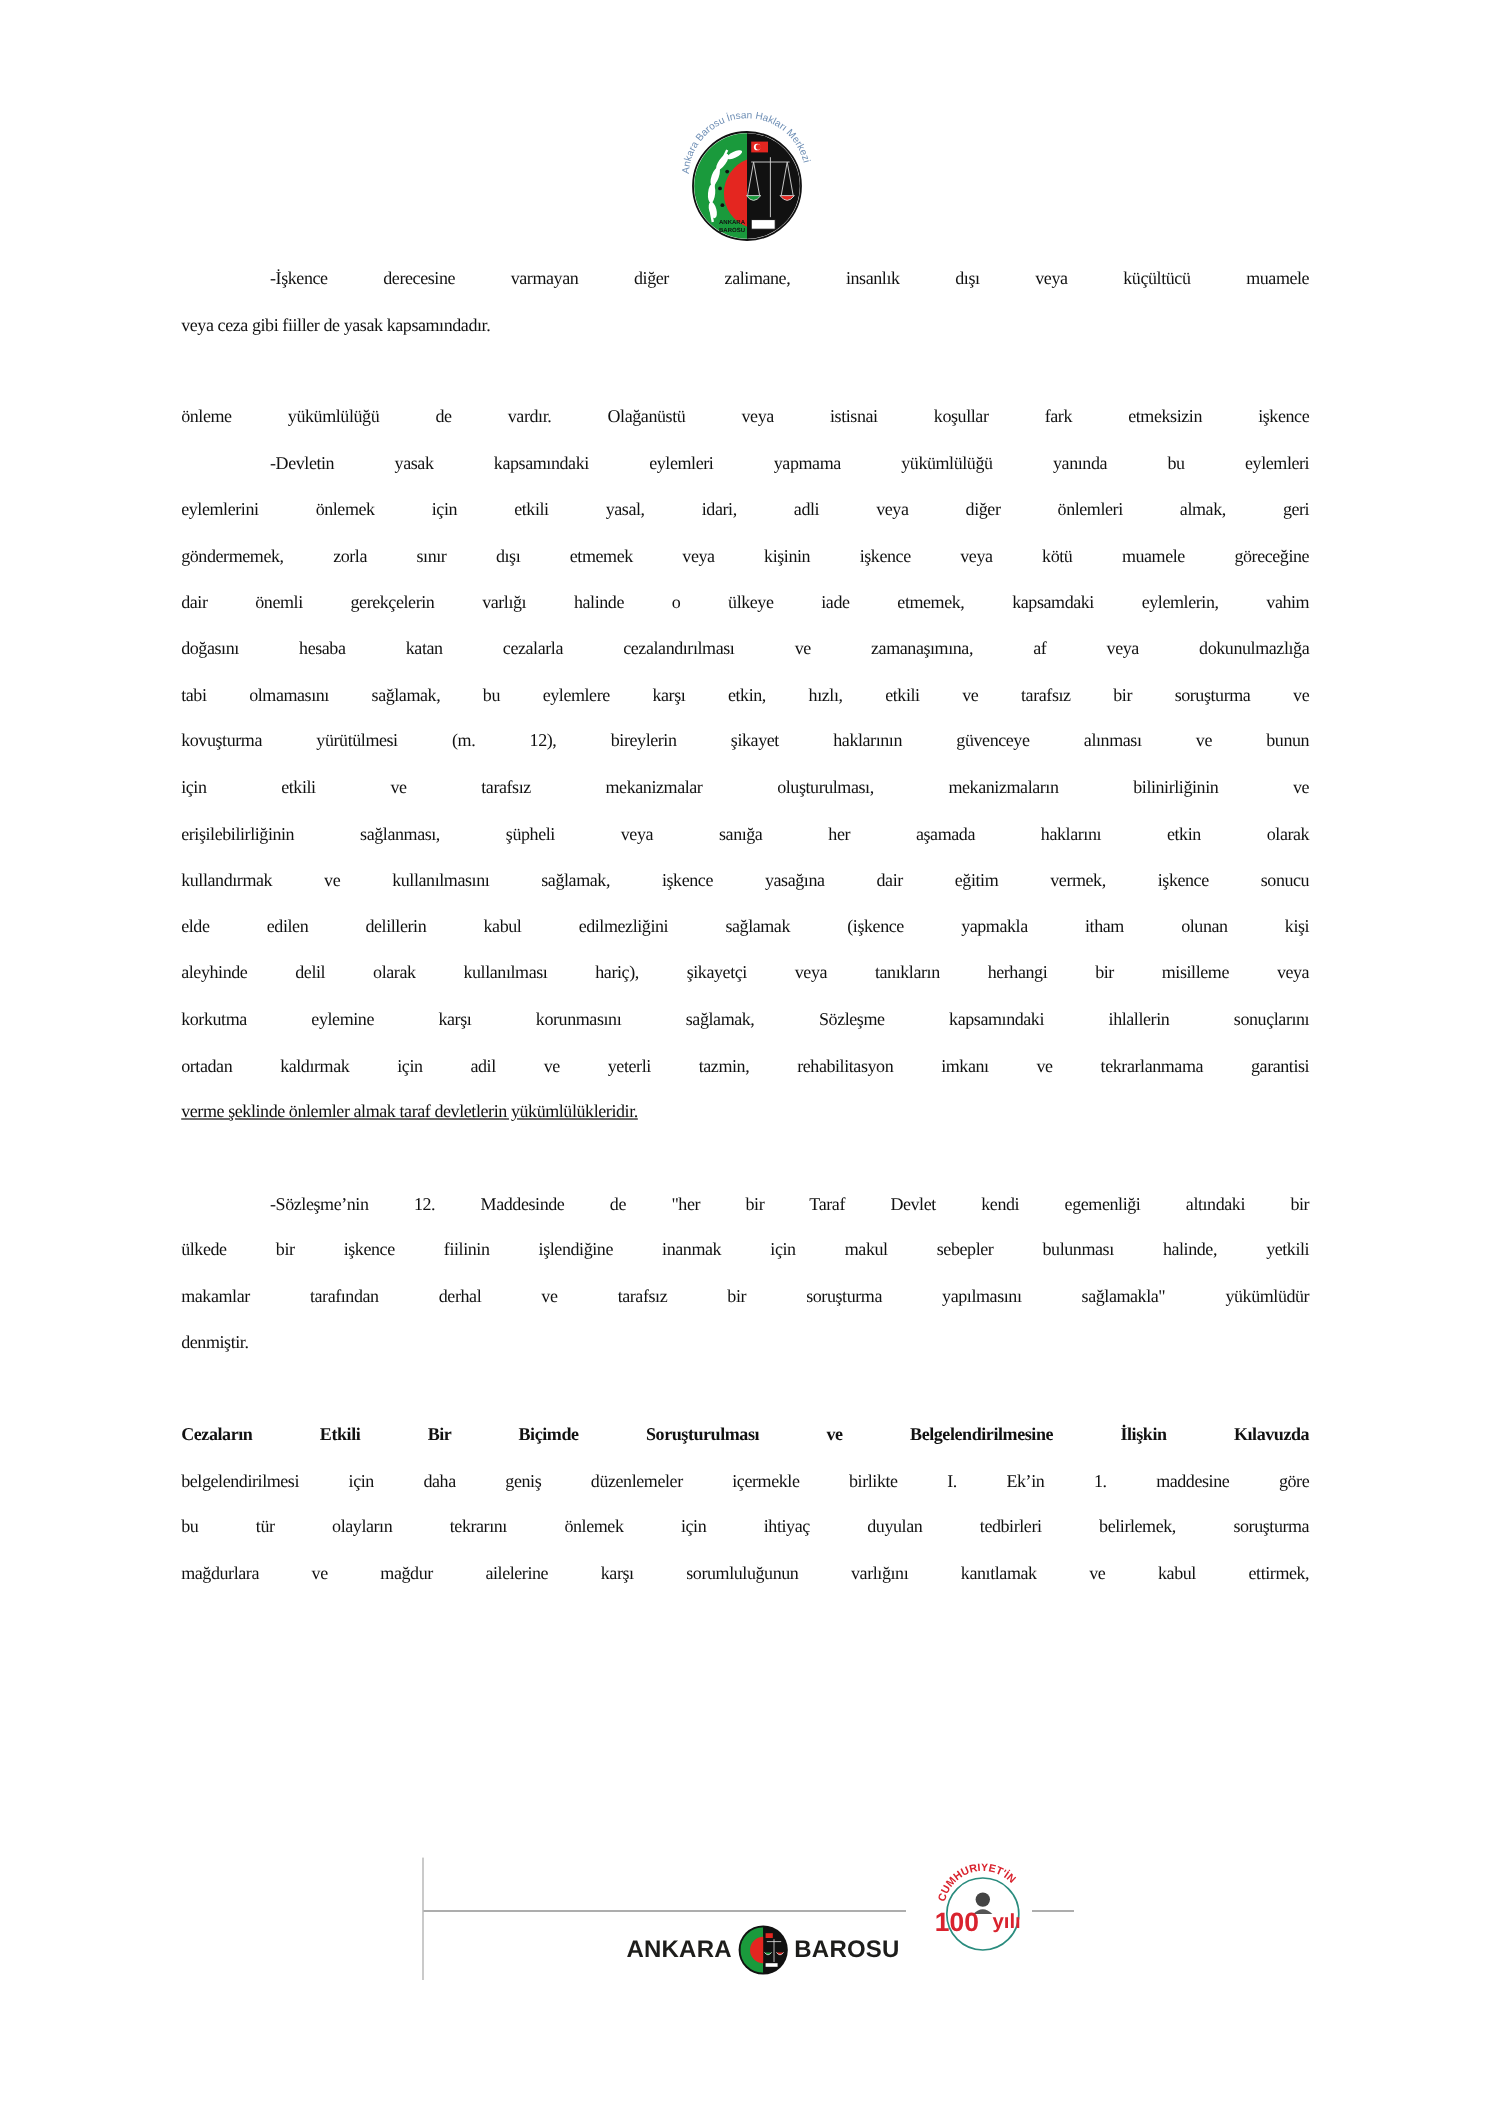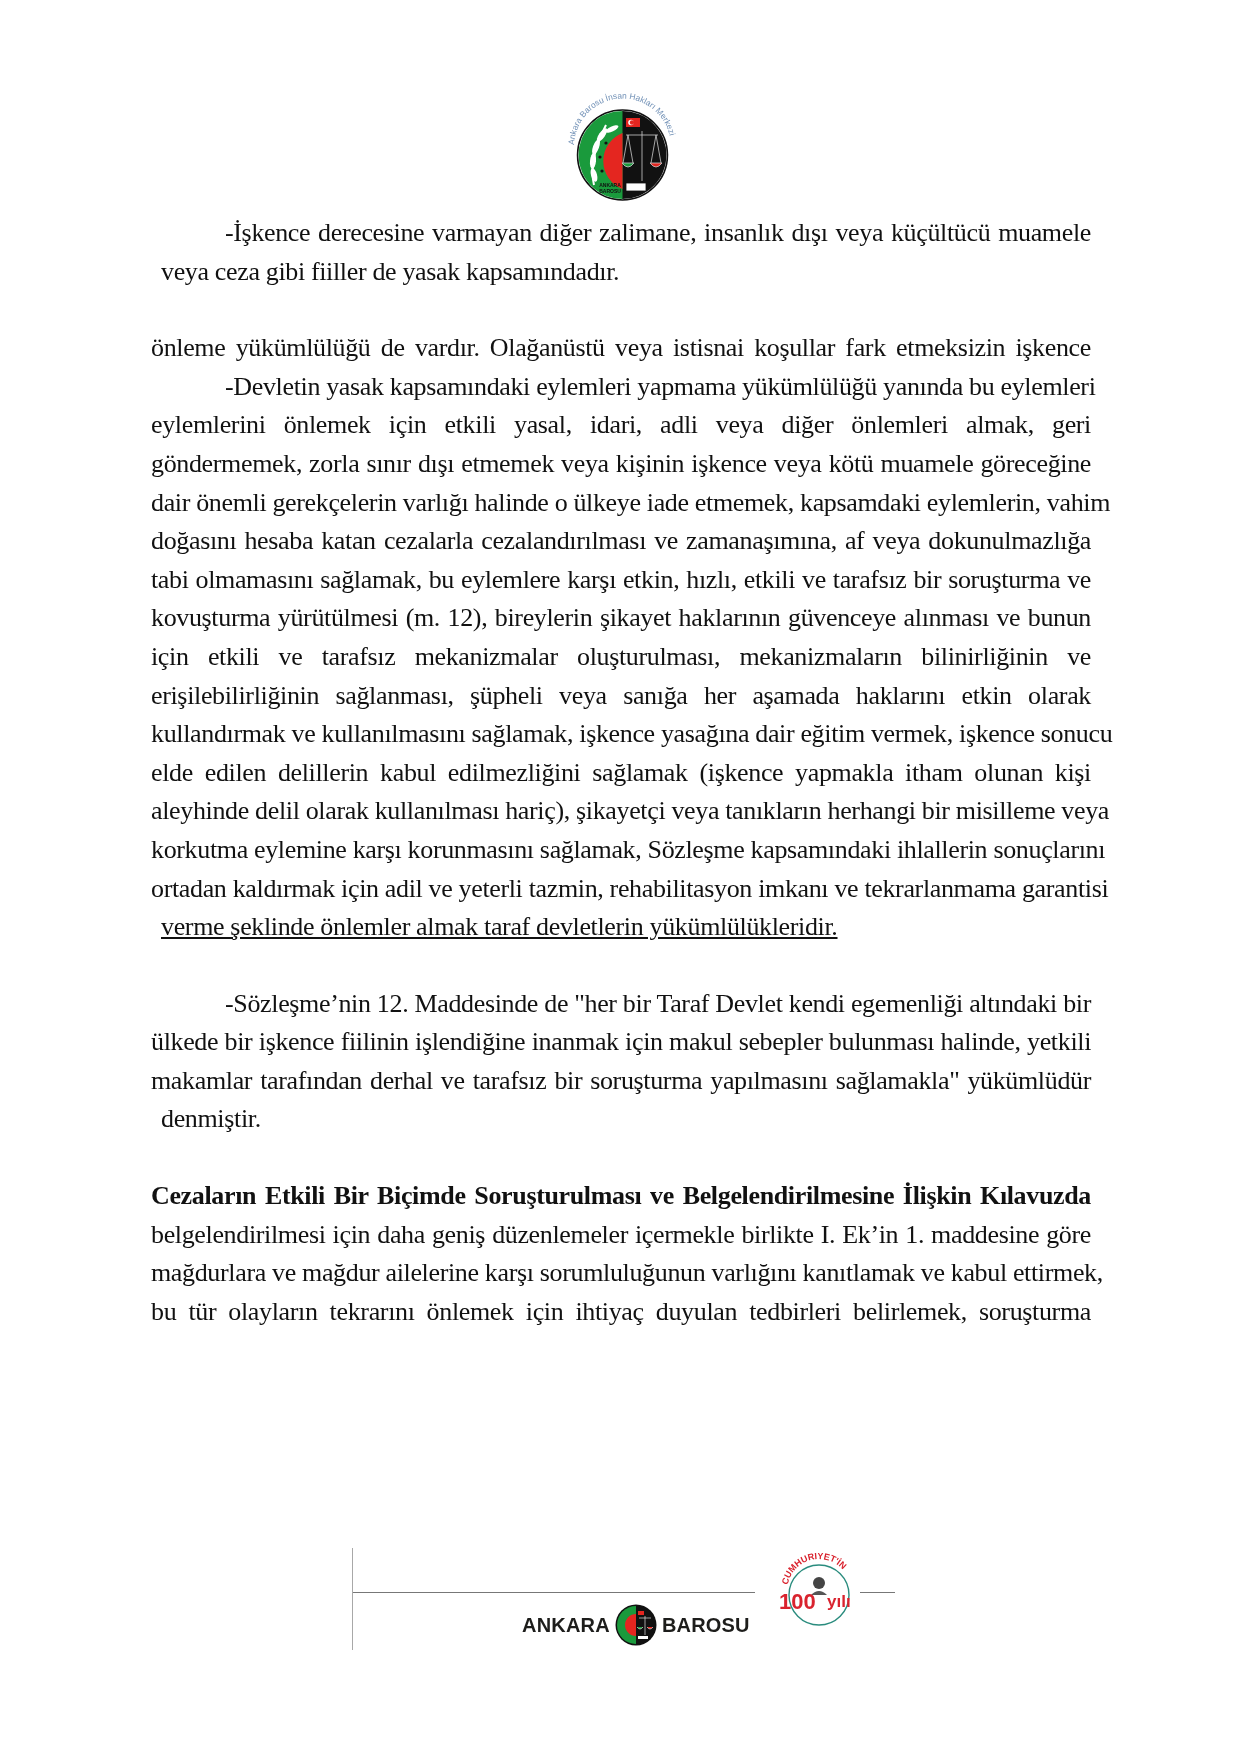--- a/index.html
+++ b/index.html
@@ -5,25 +5,25 @@
   html, body { margin: 0; padding: 0; background: #ffffff; }
   body { width: 1241px; height: 1754px; position: relative; overflow: hidden;
          font-family: "Liberation Serif", "DejaVu Serif", serif; color: #111; }
   .page { position: absolute; left: 0; top: 0; width: 1241px; height: 1754px; background: #fff; }
 
   
   .header-logo { position: absolute; left: 560px; top: 85px; width: 125px; height: 125px; }
 
   
   .body-text { position: absolute; left: 151px; top: 214px; width: 940px; }
-  .para { margin: 0; font-size: 26px; line-height: 38.6px; text-align: justify;
+  .para { margin: 0; font-size: 15px; line-height: 38.6px; text-align: justify;
           text-align-last: left; letter-spacing: -0.35px; word-spacing: 0px;
           transform-origin: left top; }
   .para .line { display: block; text-align: justify; text-align-last: justify; white-space: nowrap; }
-  .para .line.last { text-align-last: left; margin-left: 10px; }
+  .para .line.last { text-align-last: left; }
   .indent { padding-left: 74px; }
   .gap { height: 38px; }
   .bold { font-weight: bold; }
   .tab { display: inline-block; width: 58px; }
 
   
   .footer-vline { position: absolute; left: 352px; top: 1548px; width: 1px; height: 102px; background: #a8a8a8; }
   .footer-hline-left { position: absolute; left: 353px; top: 1592px; width: 402px; height: 1px; background: #777; }
   .footer-hline-right { position: absolute; left: 860px; top: 1592px; width: 35px; height: 1px; background: #777; }
   .footer-brand { position: absolute; left: 522px; top: 1600px; height: 50px; display: flex; align-items: center; gap: 4px; }
@@ -120,22 +120,22 @@
       <span class="line indent">-Sözleşme’nin 12. Maddesinde de "her bir Taraf Devlet kendi egemenliği altındaki bir</span>
       <span class="line">ülkede bir işkence fiilinin işlendiğine inanmak için makul sebepler bulunması halinde, yetkili</span>
       <span class="line">makamlar tarafından derhal ve tarafsız bir soruşturma yapılmasını sağlamakla" yükümlüdür</span>
       <span class="line last" style="text-align-last: left;">denmiştir.</span>
     </div>
     <div class="gap"></div>
 
     <div class="para">
       <span class="line bold">Cezaların Etkili Bir Biçimde Soruşturulması ve Belgelendirilmesine İlişkin Kılavuzda</span>
       <span class="line">belgelendirilmesi için daha geniş düzenlemeler içermekle birlikte I. Ek’in 1. maddesine göre</span>
+      <span class="line">bu tür olayların tekrarını önlemek için ihtiyaç duyulan tedbirleri belirlemek, soruşturma</span>
       <span class="line">mağdurlara ve mağdur ailelerine karşı sorumluluğunun varlığını kanıtlamak ve kabul ettirmek,</span>
-      <span class="line">bu tür olayların tekrarını önlemek için ihtiyaç duyulan tedbirleri belirlemek, soruşturma</span>
     </div>
   </div>
 
   <div class="footer-vline"></div>
   <div class="footer-hline-left"></div>
   <div class="footer-hline-right"></div>
 
   <div class="footer-brand">
     <span class="word">ANKARA</span>
     <svg class="mini-logo" viewBox="0 0 44 44">

